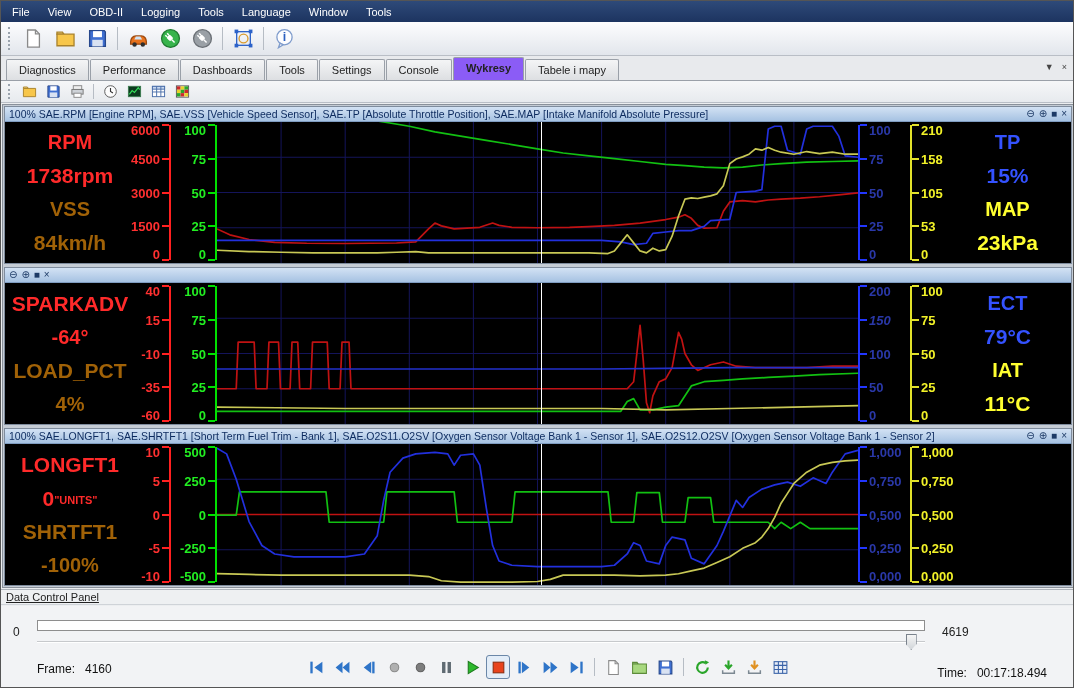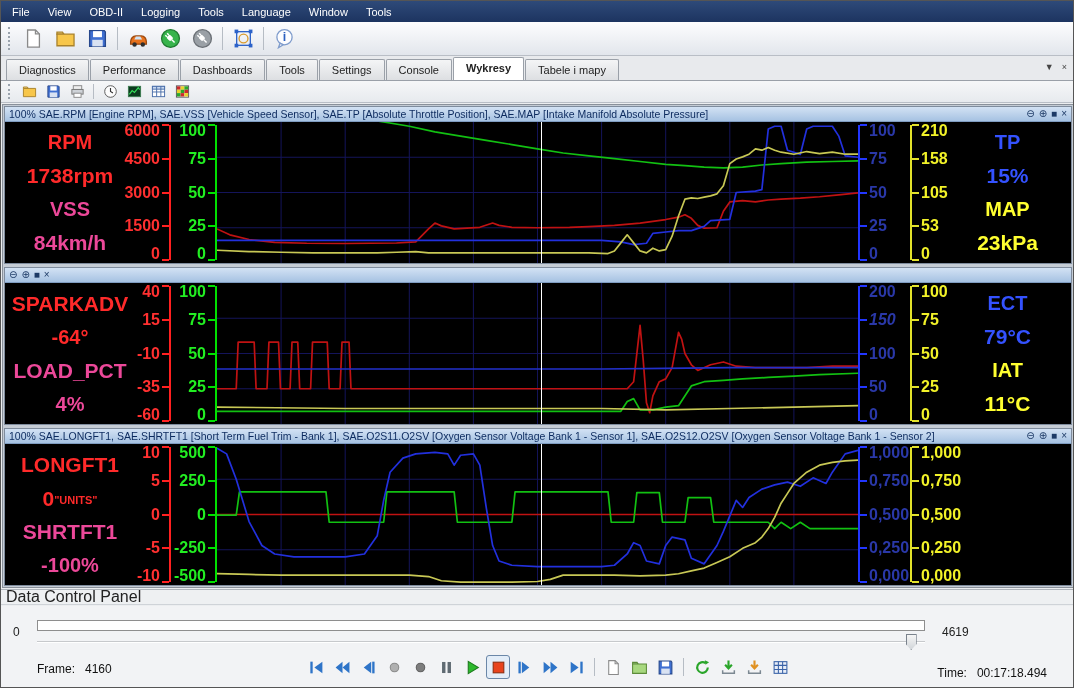--- a/index.html
+++ b/index.html
@@ -24,65 +24,65 @@
   .toolbar.chart .tbtn{width:22px;height:19px;}
   .toolbar.chart .tbtn svg{width:15px;height:15px;}
   .tsep{width:1px;height:70%;background:#b6bcc4;margin:0 4px;}
 
   
   .tabrow{position:absolute;left:0;top:55px;width:100%;height:25px;background:#e8eaed;
     border-bottom:1px solid #9aa0a8;display:flex;align-items:flex-end;padding-left:5px;}
   .tab{font-size:11px;color:#222;padding:4px 12px 4px 12px;margin-right:1px;height:21px;
     background:linear-gradient(#f4f5f6,#dddfe2);border:1px solid #9aa0a8;border-bottom:none;
     border-radius:2px 2px 0 0;cursor:default;}
-  .tab.active{background:#ffffff;font-weight:bold;height:23px;position:relative;z-index:2;}
+  .tab.active{background:#8b5cf6;font-weight:bold;height:23px;position:relative;z-index:2;}
   .tabctl{position:absolute;right:6px;top:6px;display:flex;gap:8px;}
   .tabctl span{font-size:9px;color:#444;cursor:default;}
 
   
   .charts{position:absolute;left:1px;top:103px;width:1072px;height:484px;background:#c5ccd5;
     border:1px solid #8a919b;padding:1px 1px;}
   .panel{margin-bottom:3px;border:1px solid #7f8c9d;}
   .phdr{height:15px;background:linear-gradient(#d3e2f4,#a6c2e2);display:flex;align-items:center;
     justify-content:space-between;padding:0 4px;border-bottom:1px solid #7f9cc0;}
   .ptitle{font-size:10.5px;color:#0c2a5e;white-space:nowrap;overflow:hidden;}
   .pbtns{display:flex;gap:4px;align-items:center;}
   .pbtn{font-size:10px;color:#1d3a66;line-height:10px;cursor:default;}
   .pbody{position:relative;background:#000;height:141px;}
   .side{position:absolute;top:0;bottom:0;display:flex;flex-direction:column;justify-content:space-around;
     align-items:center;padding:4px 2px;}
   .sleft{left:0;width:130px;}
   .sright{left:939px;right:0;}
   .readout{font-weight:bold;line-height:1;white-space:nowrap;}
   .sz-xl{font-size:20px;}  .sz-lg{font-size:21px;}  .sz-md{font-size:15px;}
-  .ro-red{color:#ff2a2a;} .ro-green{color:#ec4899;} .ro-blue{color:#3452ff;} .ro-yellow{color:#ffff30;}
+  .ro-red{color:#ff2a2a;} .ro-green{color:#a16207;} .ro-blue{color:#3452ff;} .ro-yellow{color:#ffff30;}
   .ro-suffix{font-size:11px;font-weight:bold;vertical-align:2px;}
 
   .axis{position:absolute;top:0;bottom:0;}
   .ax0{left:130px;width:36px;} .ax1{left:166px;width:46px;}
   .ax2{left:853px;width:52px;} .ax3{left:905px;width:34px;}
   .axinner{position:absolute;left:0;right:0;top:3px;bottom:3px;}
   .axline{position:absolute;top:0;bottom:0;width:2px;}
   .left-outer .axline,.left-inner .axline{right:0;}
   .right-inner .axline,.right-outer .axline{left:0;}
-  .ticklab{position:absolute;font-size:16px;font-weight:bold;transform:translateY(-50%);white-space:nowrap;}
+  .ticklab{position:absolute;font-size:13px;font-weight:bold;transform:translateY(-50%);white-space:nowrap;}
   .left-outer .ticklab,.left-inner .ticklab{right:11px;}
   .right-inner .ticklab,.right-outer .ticklab{left:11px;}
   .tickdash{position:absolute;height:2px;width:7px;transform:translateY(-50%);}
   .left-outer .tickdash,.left-inner .tickdash{right:2px;}
   .right-inner .tickdash,.right-outer .tickdash{left:2px;}
 
   .plot{position:absolute;left:212px;width:641px;top:0;bottom:0;}
   .plot svg{position:absolute;inset:0;width:100%;height:100%;}
   .cursor{position:absolute;top:0;bottom:0;width:1px;background:#fff;}
 
   
   .dcp-caption{position:absolute;left:0;top:588px;width:100%;height:16px;background:#eef0f2;
-    border-top:1px solid #aeb4bb;border-bottom:1px solid #cfd3d8;font-size:16px;color:#222;
-    display:flex;align-items:center;padding-left:5px;}
+    border-top:1px solid #aeb4bb;border-bottom:1px solid #cfd3d8;font-size:11px;color:#222;
+    display:flex;align-items:center;padding-left:5px;text-decoration:underline;}
   .footer{position:absolute;left:0;top:605px;width:100%;height:83px;background:#f2f3f5;}
   .rng{position:absolute;font-size:12px;color:#222;}
   .rng.min{left:12px;top:19px;} .rng.max{left:941px;top:19px;}
   .progress{position:absolute;left:36px;top:14px;width:888px;height:11px;background:#fff;border:1px solid #8e8e8e;}
   .slider{position:absolute;left:36px;top:28px;width:888px;height:16px;}
   .slider .groove{position:absolute;left:0;right:0;top:7px;height:2px;background:#c7c9cc;border-bottom:1px solid #fff;}
   .thumb{position:absolute;top:0;width:11px;height:16px;background:linear-gradient(#f5f5f5,#d2d6da);
     border:1px solid #7a828c;clip-path:polygon(0 0,100% 0,100% 62%,50% 100%,0 62%);}
   .frame-lab{position:absolute;left:36px;top:56px;font-size:12px;color:#111;}
   .frame-lab b{font-weight:normal;margin-left:10px;}

